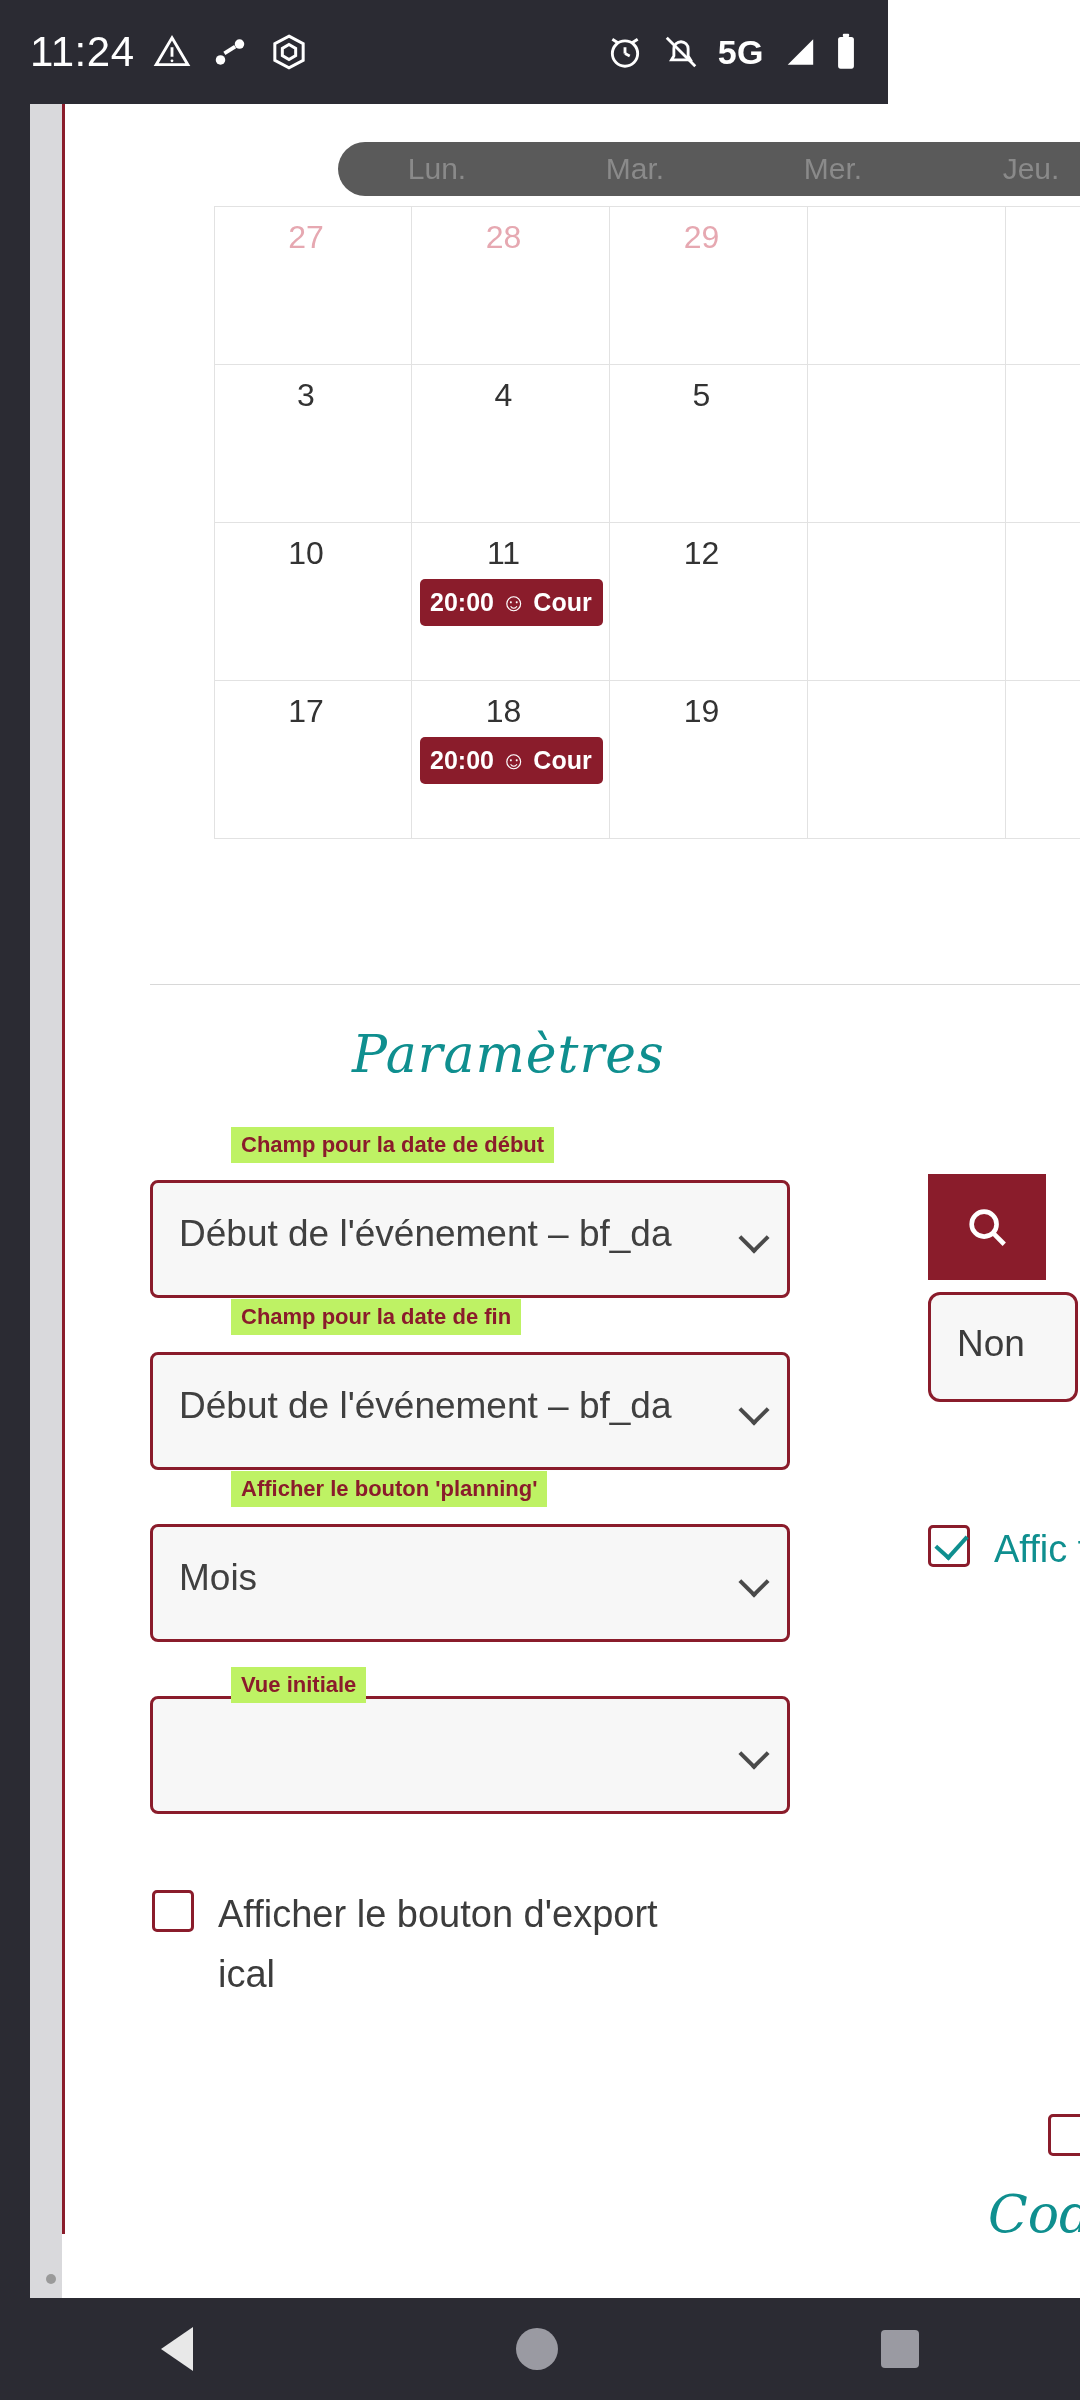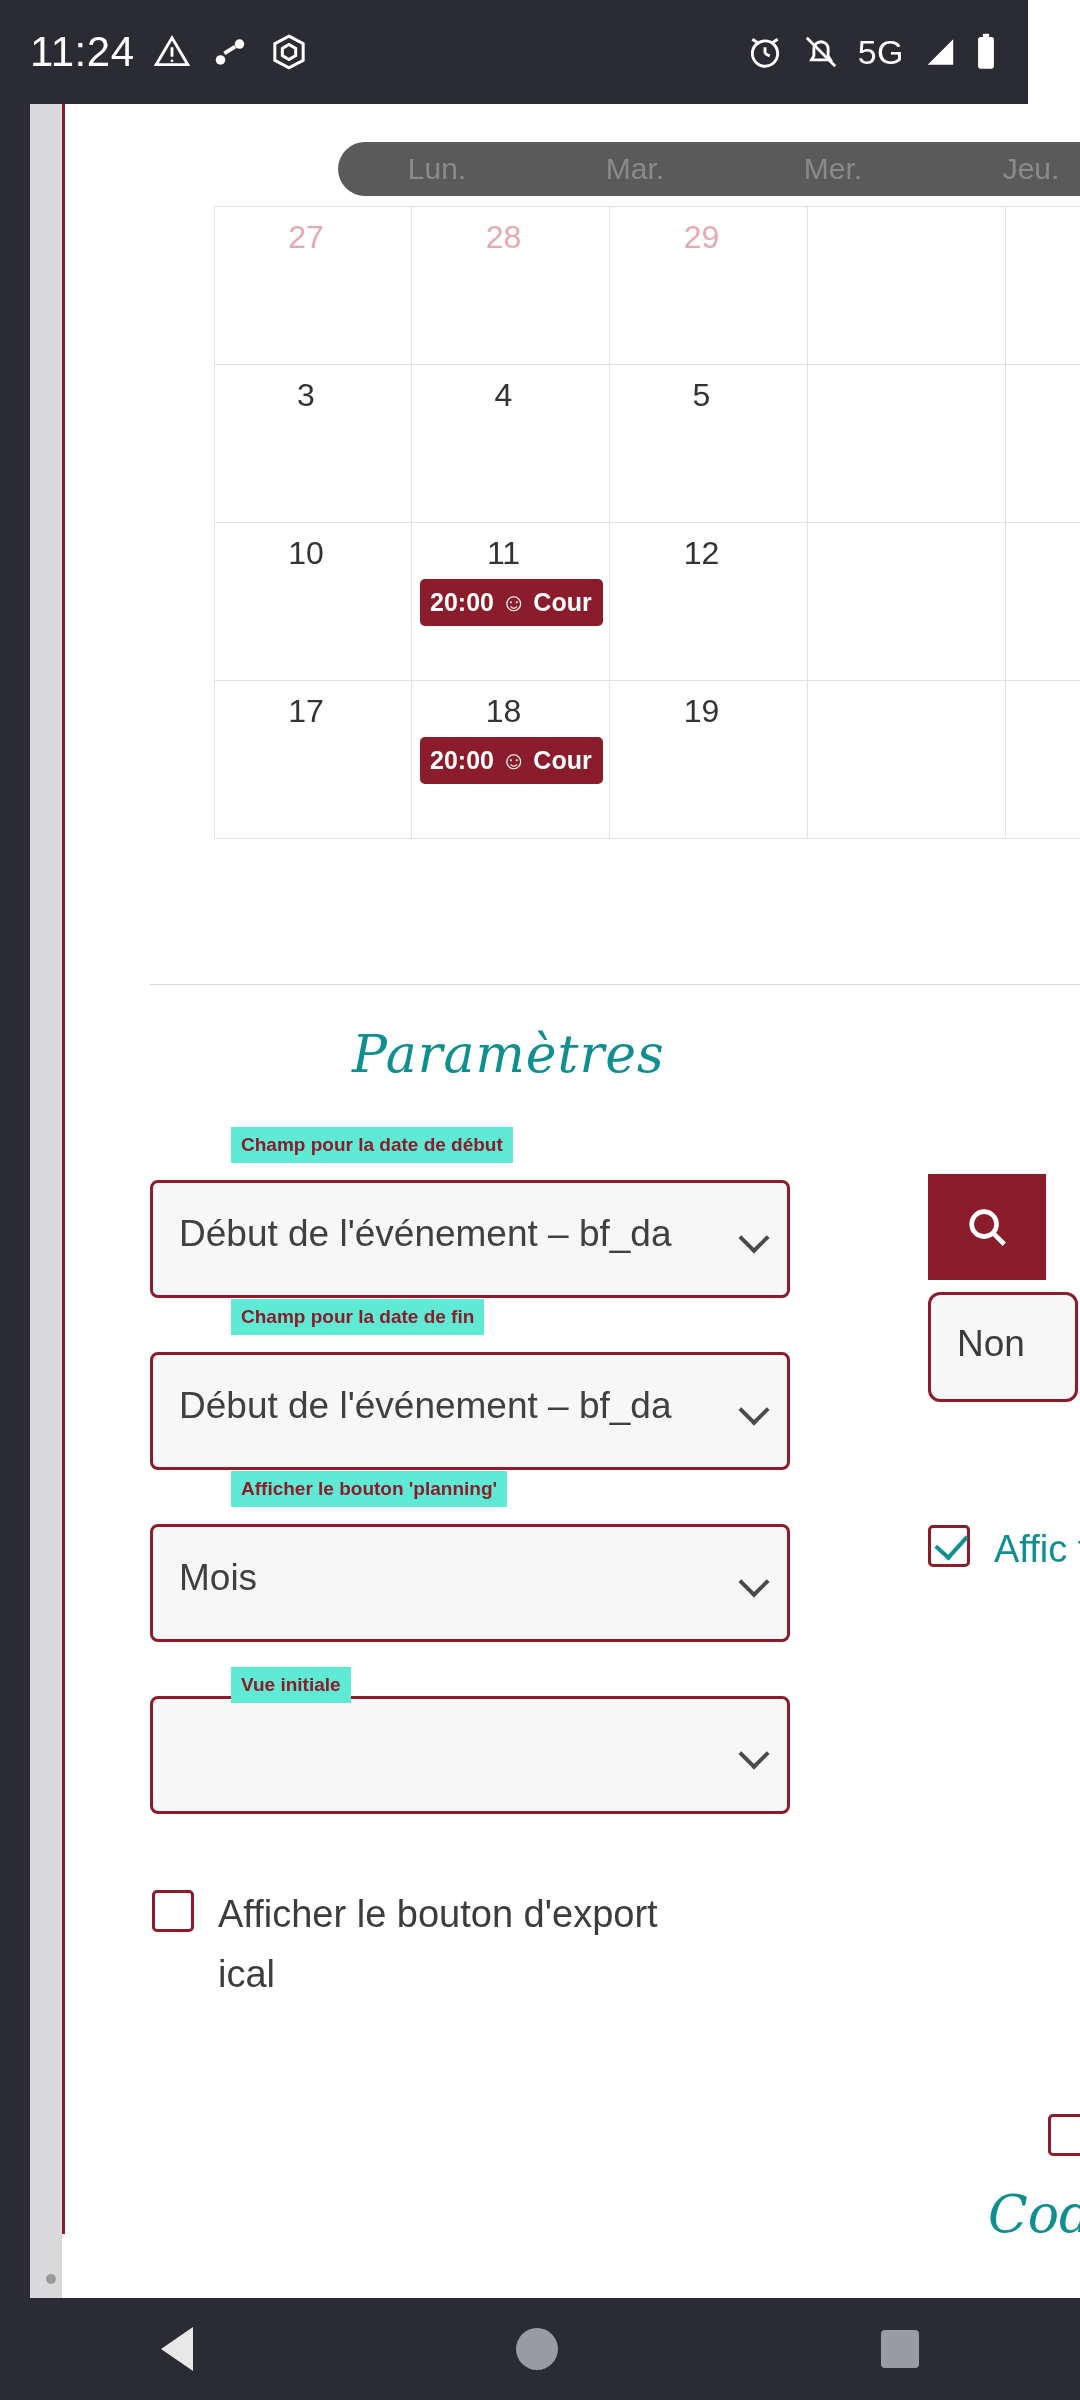--- a/index.html
+++ b/index.html
@@ -7,37 +7,37 @@
     width: 1080px;
     height: 2400px;
     background: #ffffff;
     font-family: "Liberation Sans", sans-serif;
     overflow: hidden;
   }
 
   
   .status-bar {
     position: absolute; top: 0; left: 0;
-    width: 1028px; height: 104px;
+    width: 888px; height: 104px;
     background: #2b2b33;
     display: flex; align-items: center;
     padding: 0 30px;
     color: #ffffff;
   }
   .status-clock {
     font-size: 42px;
     letter-spacing: 0.5px;
     margin-right: 18px;
   }
   .status-left-icons { display: flex; align-items: center; gap: 20px; }
   .status-right {
     margin-left: auto;
     display: flex; align-items: center; gap: 18px;
   }
-  .status-5g { font-size: 34px; font-weight: 400; letter-spacing: 0.5px; }
+  .status-5g { font-size: 34px; font-weight: 700; letter-spacing: 0.5px; }
   .icon-svg { display: block; }
 
   
   .app-viewport {
     position: absolute;
     top: 104px; left: 0;
     width: 1080px; height: 2194px;
     background: #ffffff;
     overflow: hidden;
   }
@@ -151,24 +151,24 @@
     left: 150px;
     width: 640px;
     height: 118px;
     border: 3px solid #8a1c2b;
     border-radius: 8px;
     background: #f7f7f7;
   }
   .field-legend {
     position: absolute;
     top: -32px; left: 78px;
-    background: #5eead4;
+    background: #bef264;
     padding: 0 10px;
     color: #8a1c2b;
-    font-size: 19px;
+    font-size: 22px;
     font-weight: bold;
     line-height: 36px;
     max-width: 420px;
   }
   .field-legend.two-line { top: -56px; }
   .field-value {
     position: absolute;
     left: 26px; top: 30px;
     font-size: 37px;
     color: #404040;

